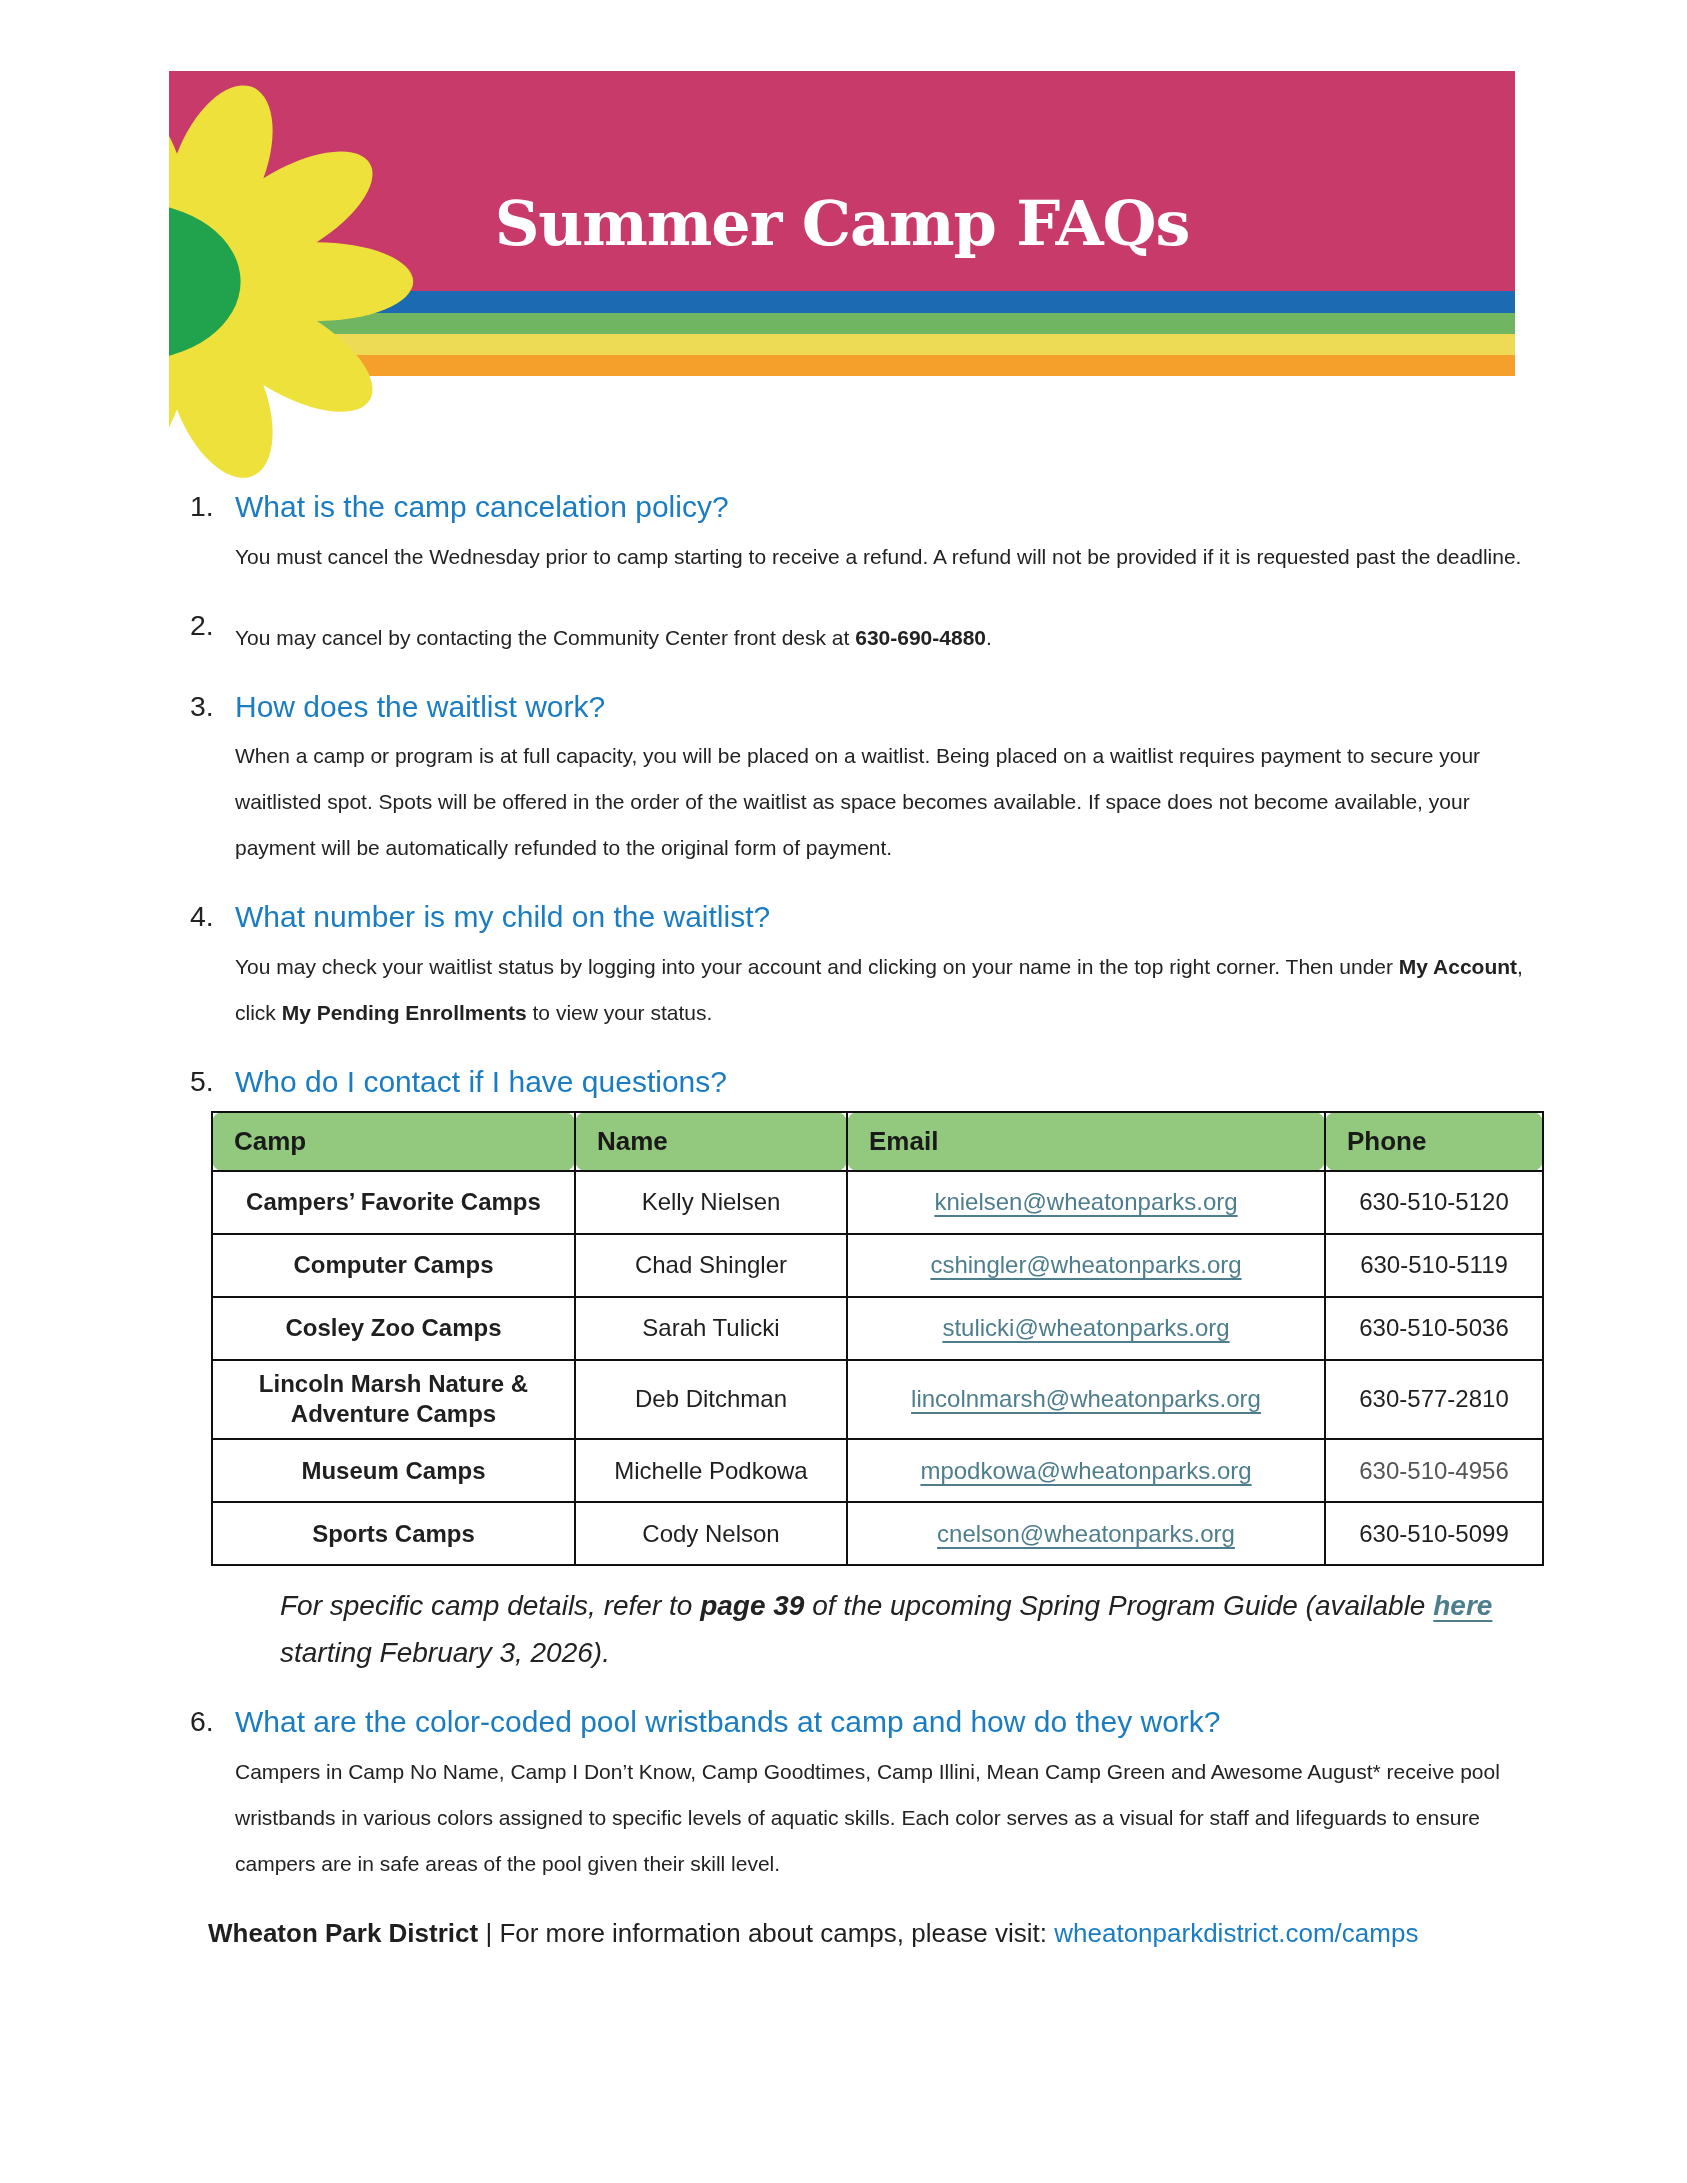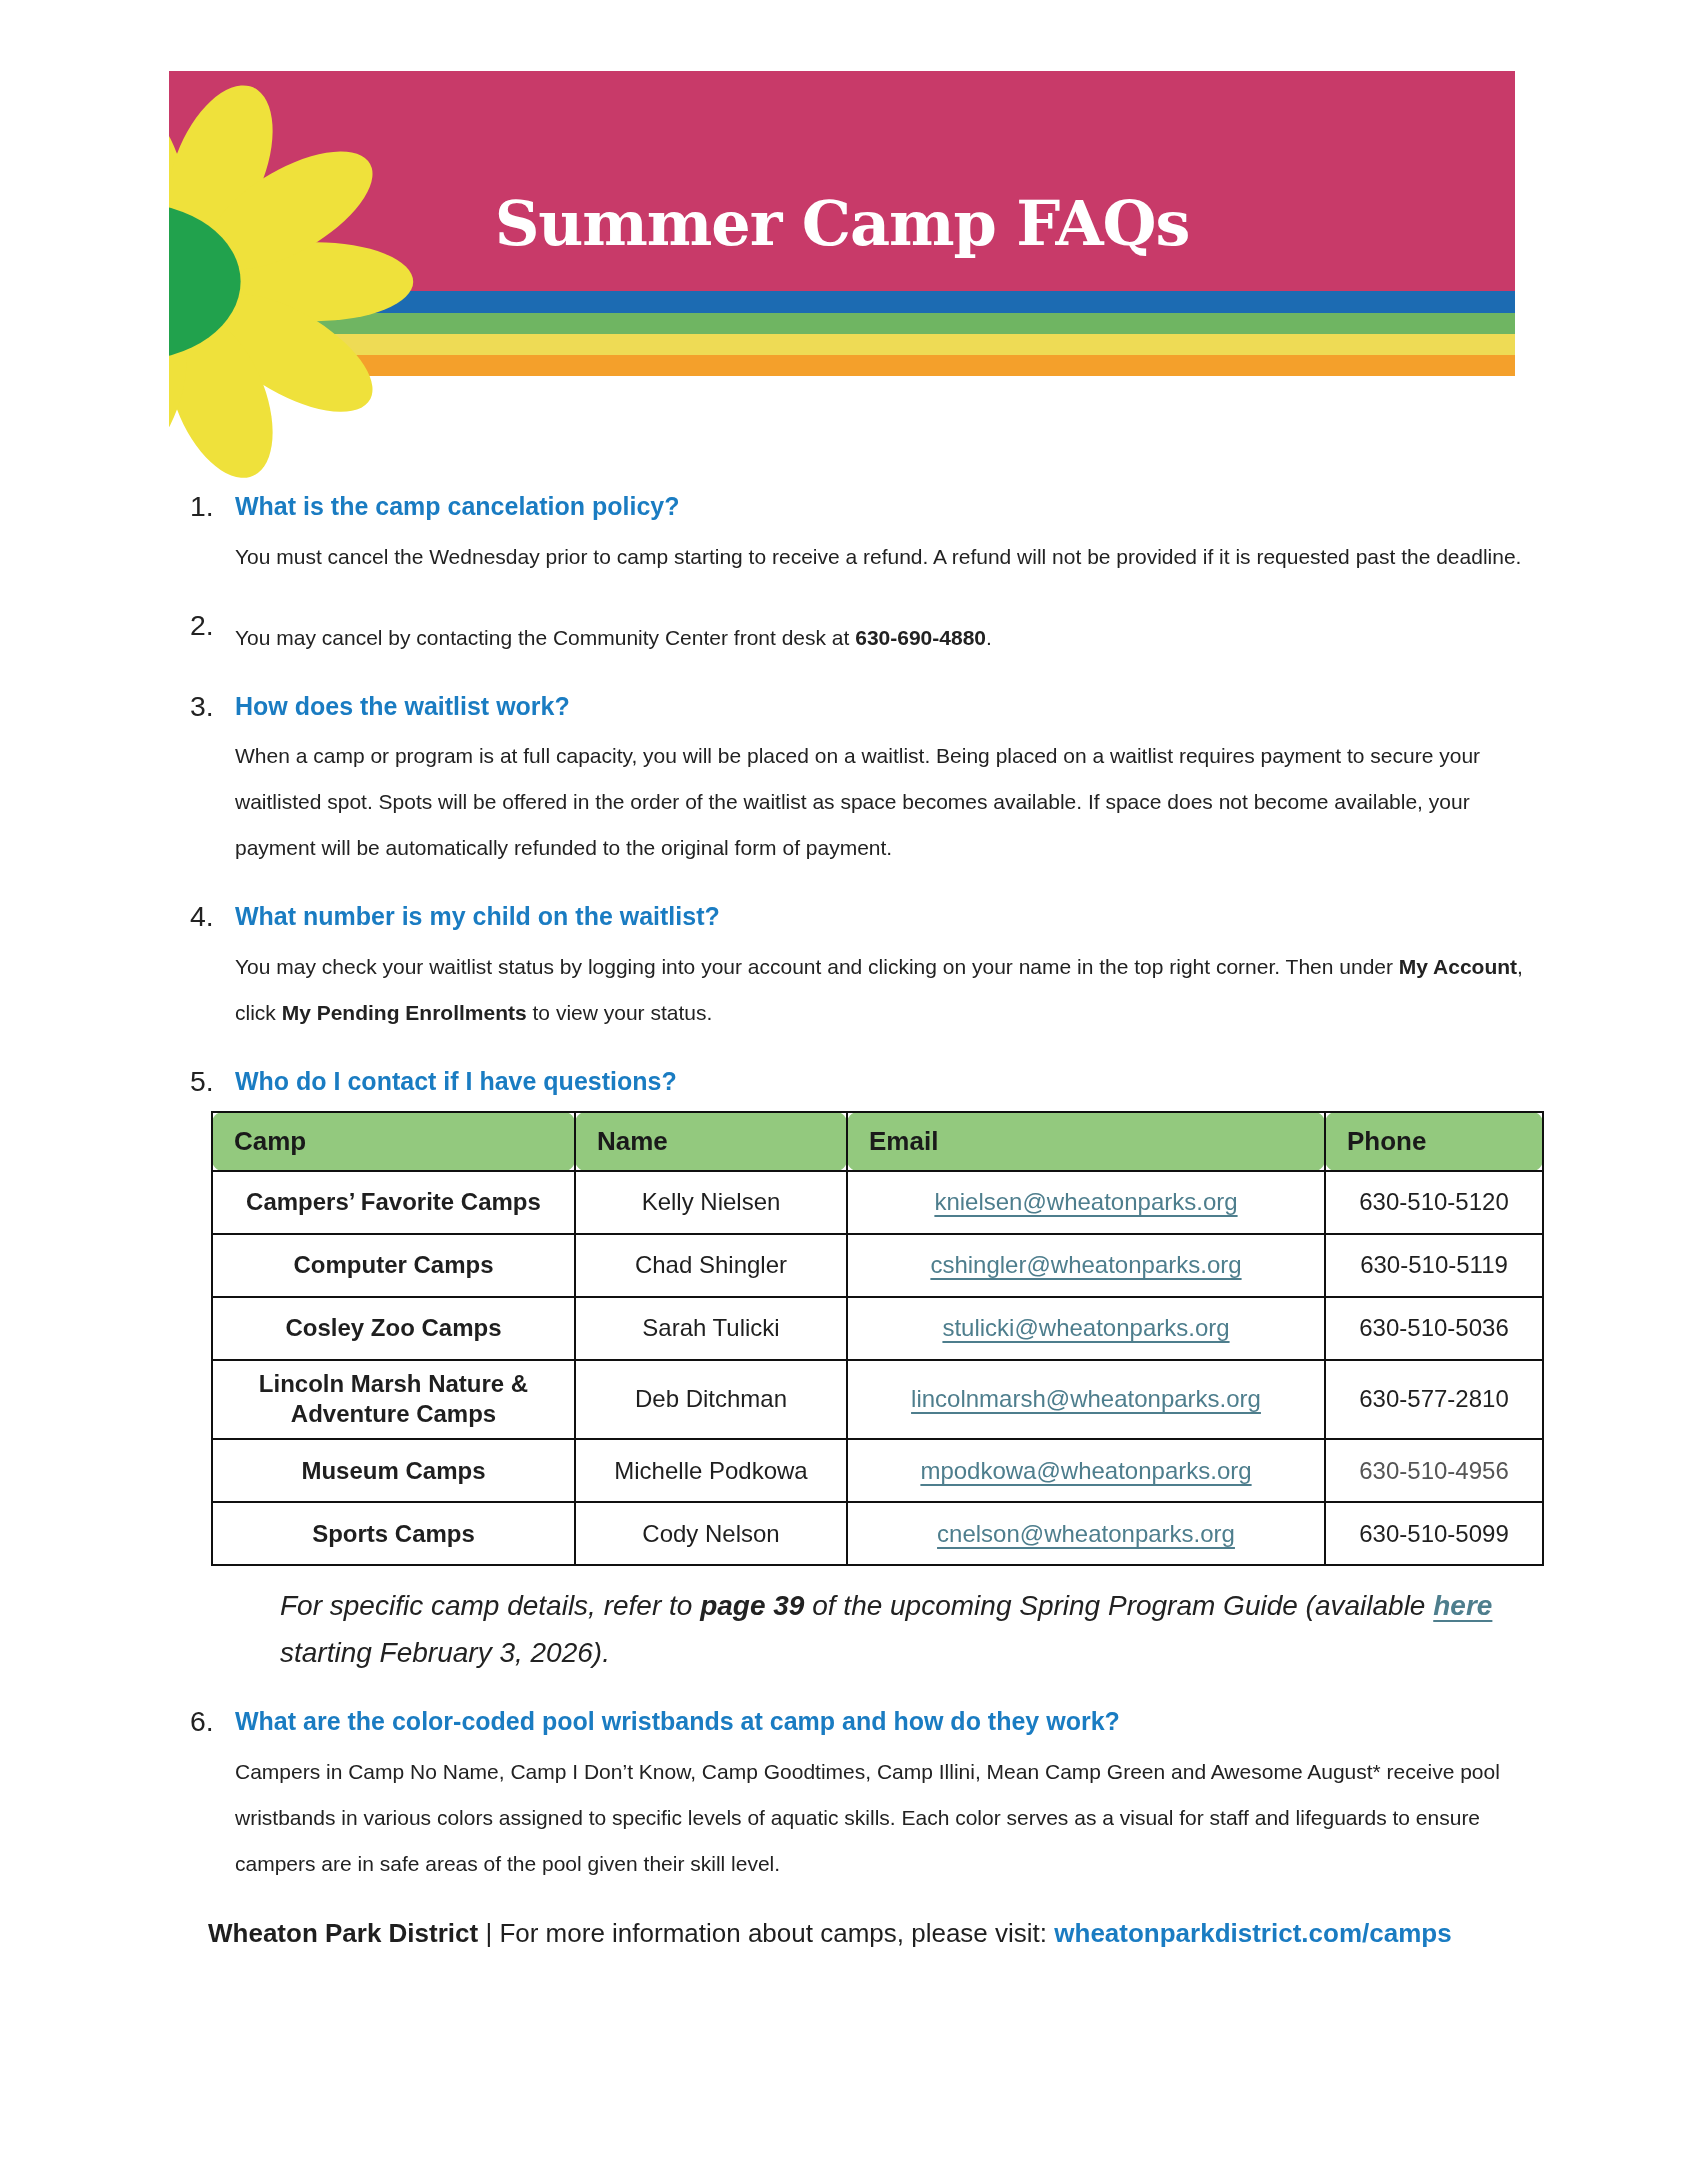--- a/index.html
+++ b/index.html
@@ -28,21 +28,21 @@
   .stripe{width:100%;}
   .stripe-blue{height:21.6px; background:var(--stripe_blue);}
   .stripe-green{height:21.6px; background:var(--stripe_green);}
   .stripe-yellow{height:21px; background:var(--stripe_yellow);}
   .stripe-orange{height:21px; background:var(--stripe_orange);}
   .flower{position:absolute; left:0; top:0; width:253px; height:416px; z-index:3;}
   
   main.faq{margin:112px 0 0 190px; width:1340px;}
   section.item{display:grid; grid-template-columns:45px 1fr; margin-bottom:27px;}
   .num{font-size:28.4px; line-height:37px; color:#222;}
-  h2.q{font-size:25px; line-height:37px; font-weight:700; color:var(--question_blue);}
+  h2.q{font-size:30px; line-height:37px; font-weight:400; color:var(--question_blue);}
   p.a{margin-top:8.4px; font-size:21px; line-height:46px; color:var(--body_text); max-width:1295px;}
   p.a b{font-weight:700;}
   
   table.contacts{
     margin:11.6px 0 0 -24px; width:1330px; border-collapse:collapse; table-layout:fixed;
   }
   table.contacts th, table.contacts td{
     border:2.1px solid var(--table_border); border-top-width:2.6px; border-bottom-width:2.6px;
   }
   table.contacts th{
@@ -59,21 +59,21 @@
   
   .note{
     margin:16px 0 0 45px; font-size:28px; line-height:47px; font-style:italic;
     color:var(--body_text); max-width:1253px;
   }
   .note b{font-weight:700;}
   .note a{color:var(--link_teal); font-weight:700; text-decoration:underline; text-decoration-thickness:2.1px; text-underline-offset:5.3px; cursor:pointer;}
   
   footer.page-footer{margin:29.5px 0 0 208px; font-size:26px; line-height:35px; color:#1F1F1F;}
   footer.page-footer b{font-weight:700;}
-  footer.page-footer a{color:var(--footer_link_blue); font-weight:700; text-decoration:none; cursor:pointer;text-align:right;}
+  footer.page-footer a{color:var(--footer_link_blue); font-weight:400; text-decoration:none; cursor:pointer;text-align:right;}
 </style>
 </head>
 <body>
 
 <div class="page">
 
   <header class="banner-wrap">
     <div class="banner">
       <h1>Summer Camp FAQs</h1>
     </div>

